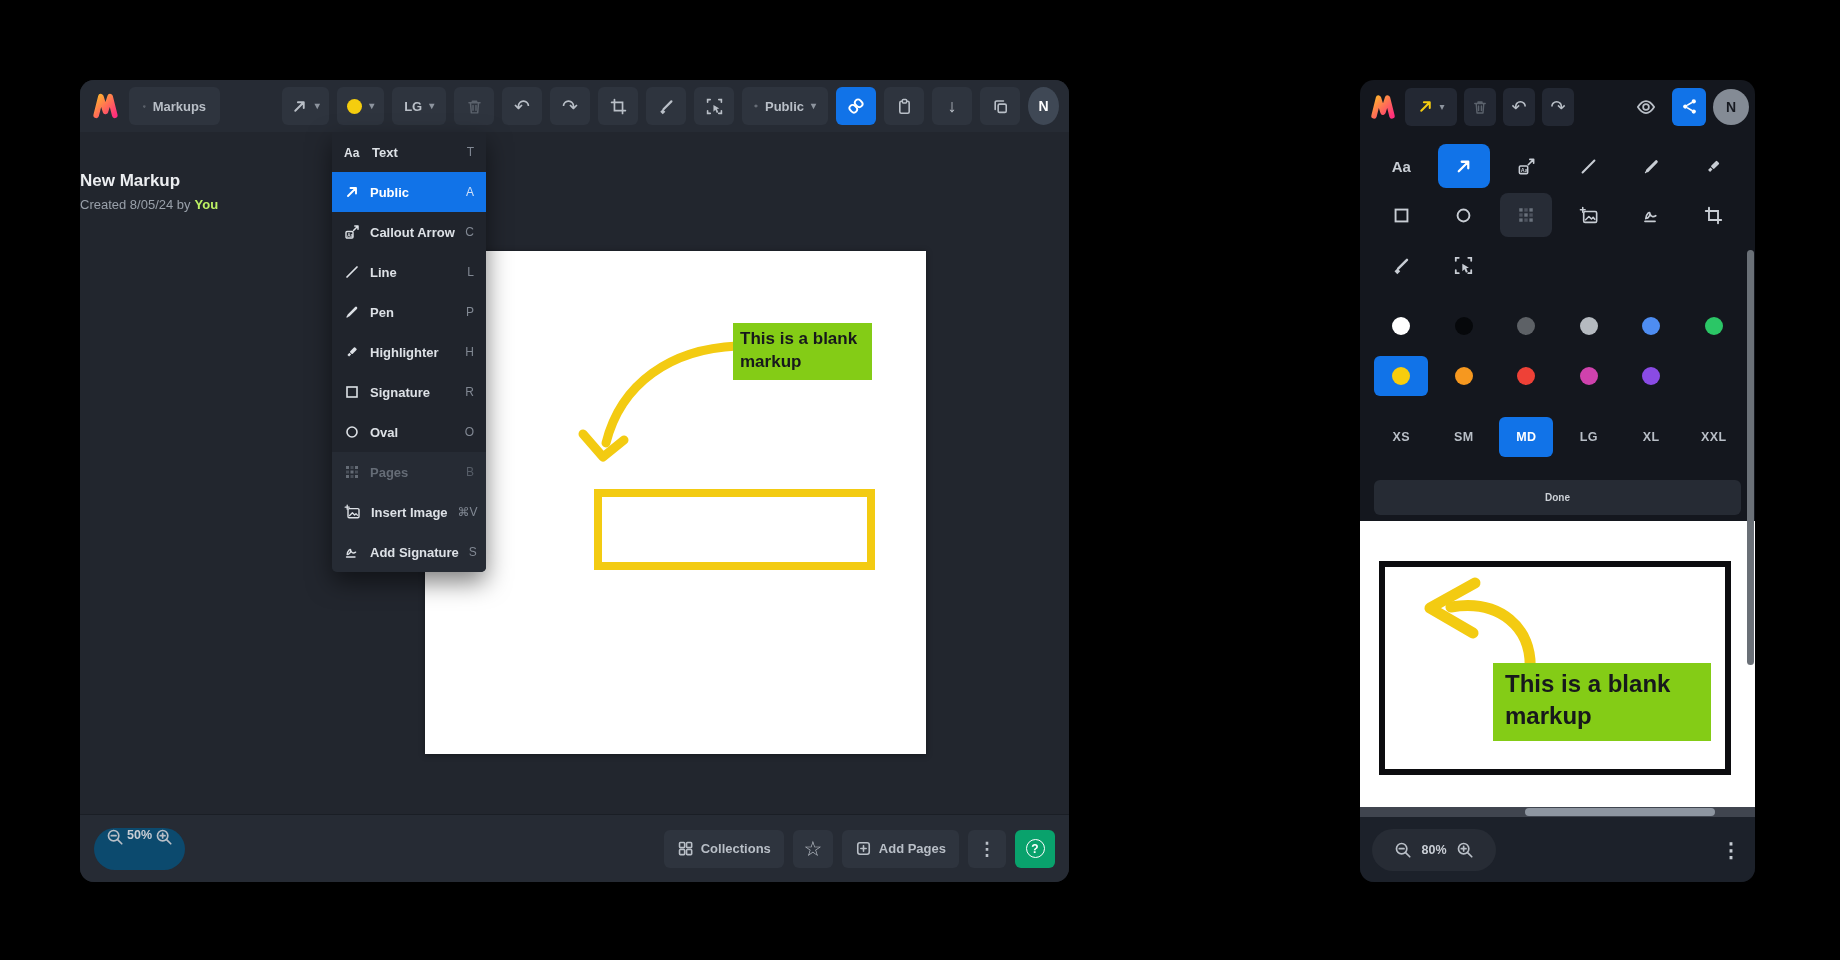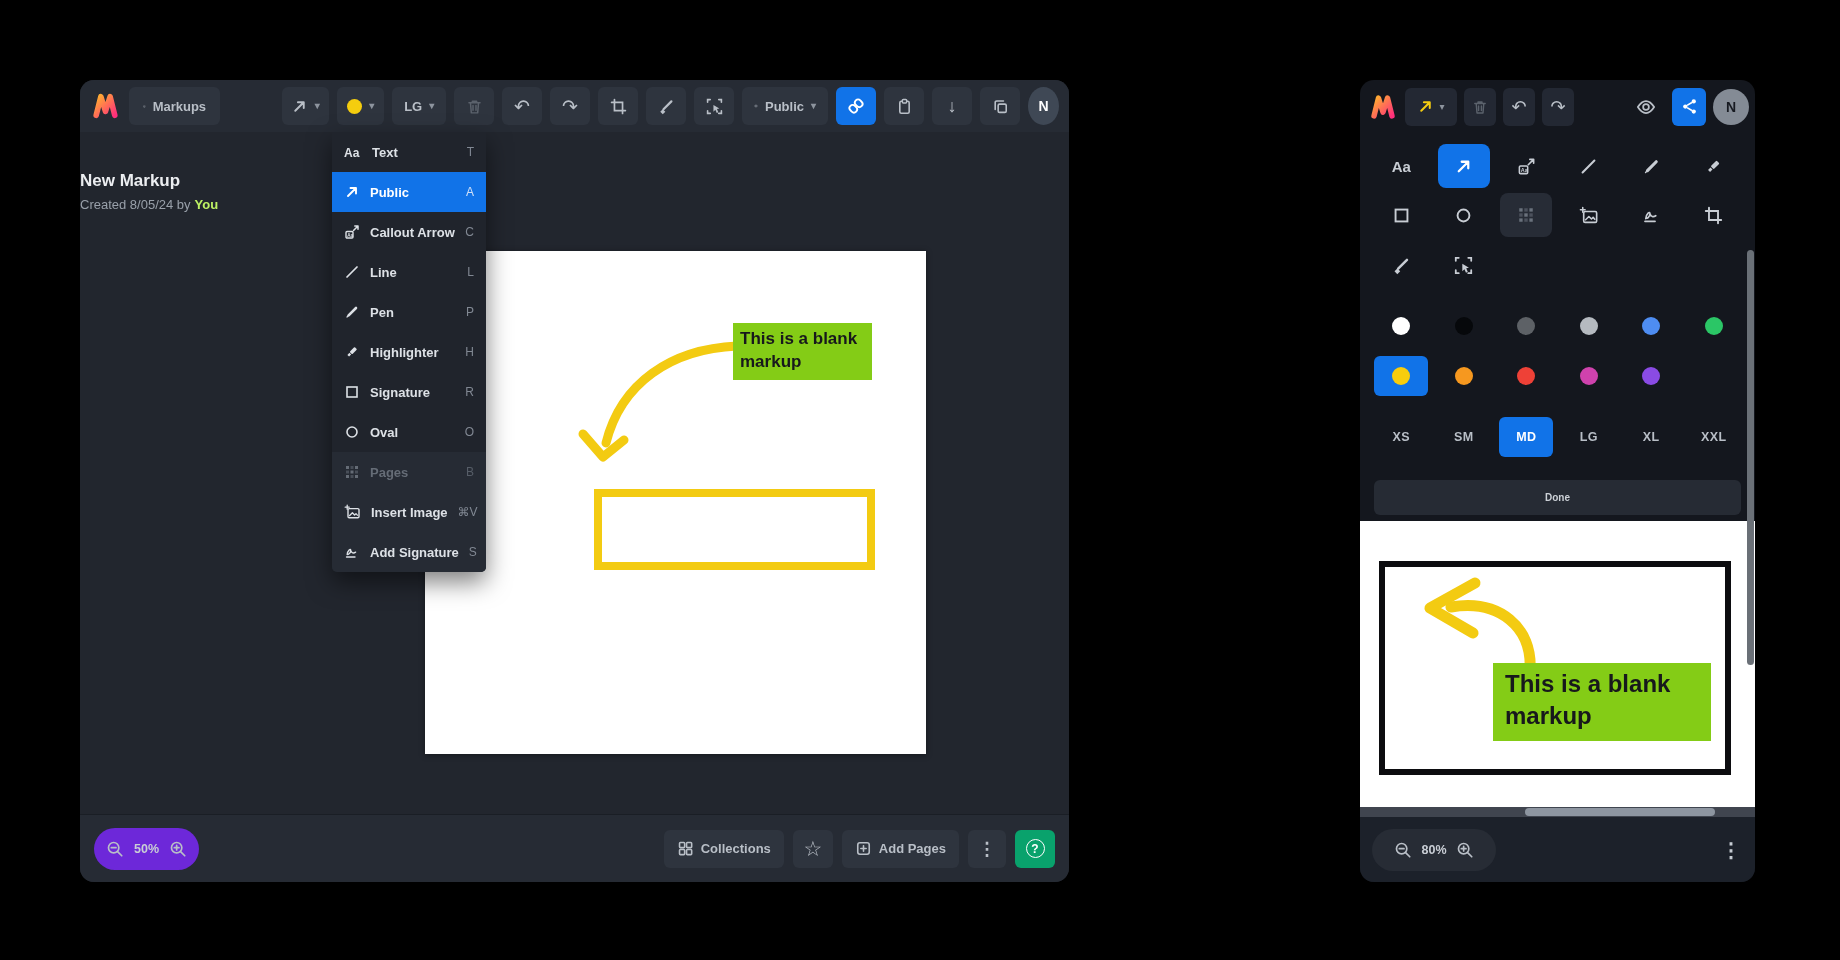--- a/index.html
+++ b/index.html
@@ -34,21 +34,21 @@
   .d-head { position:absolute; top:66px; left:0; right:0; text-align:left; z-index:5;margin-top:25px; }
   .d-title { color:#eceef1; font-size:17px; font-weight:700; }
   .d-sub { margin-top:6px; color:#99a0aa; font-size:13px; }
   .d-sub b { color:#bef264; margin-left:4px; }
   .page { position:absolute; left:345px; top:171px; width:501px; height:503px; background:#fff; box-shadow:0 1px 6px rgba(0,0,0,.4); }
   .ann-box { position:absolute; background:#84cc16; color:#17181c; font-weight:700; }
   #d-annbox { left:308px; top:72px; width:139px; padding:4px 7px 7px 7px; font-size:17px; line-height:23px; }
 
   
   .d-bottom { position:absolute; left:0; right:0; bottom:0; height:68px; background:#262b34; border-top:1px solid #1a1e25; display:flex; align-items:center; padding:0 14px; gap:9px; z-index:10; }
-  .pill { height:42px; border-radius:21px; background:#6d28d9; display:flex; align-items:center; padding:0 12px; gap:10px; color:#c9ced5; font-size:12.5px; font-weight:700; }
+  .pill { height:42px; border-radius:21px; background:#0c4a6e; display:flex; padding:0 12px; gap:3px; color:#c9ced5; font-size:12.5px; font-weight:700; }
   .help { background:#09a26c; width:40px; }
   .help-q { width:19px; height:19px; border-radius:50%; border:1.6px solid #fff; color:#fff; font-size:12px; font-weight:700; display:flex; align-items:center; justify-content:center; }
 
   
   #mwin { left:1360px; top:80px; width:395px; height:802px; background:#14171e; }
   .m-topbar { position:absolute; left:0; top:0; right:0; height:53px; display:flex; align-items:center; padding:0 6px 0 8px; gap:7px; }
   .mbtn { height:38px; min-width:32px; border-radius:6px; background:#232833; display:flex; align-items:center; justify-content:center; gap:5px; color:#b9bfc7; }
   .mbtn.blue { background:#1173e8; color:#fff; }
   .m-avatar { width:36px; height:36px; border-radius:50%; background:#848b95; color:#171a21; font-weight:700; font-size:14px; display:flex; align-items:center; justify-content:center; }
   .m-panel { position:absolute; left:0; top:53px; right:0; height:388px; background:#14171e; z-index:10; }

